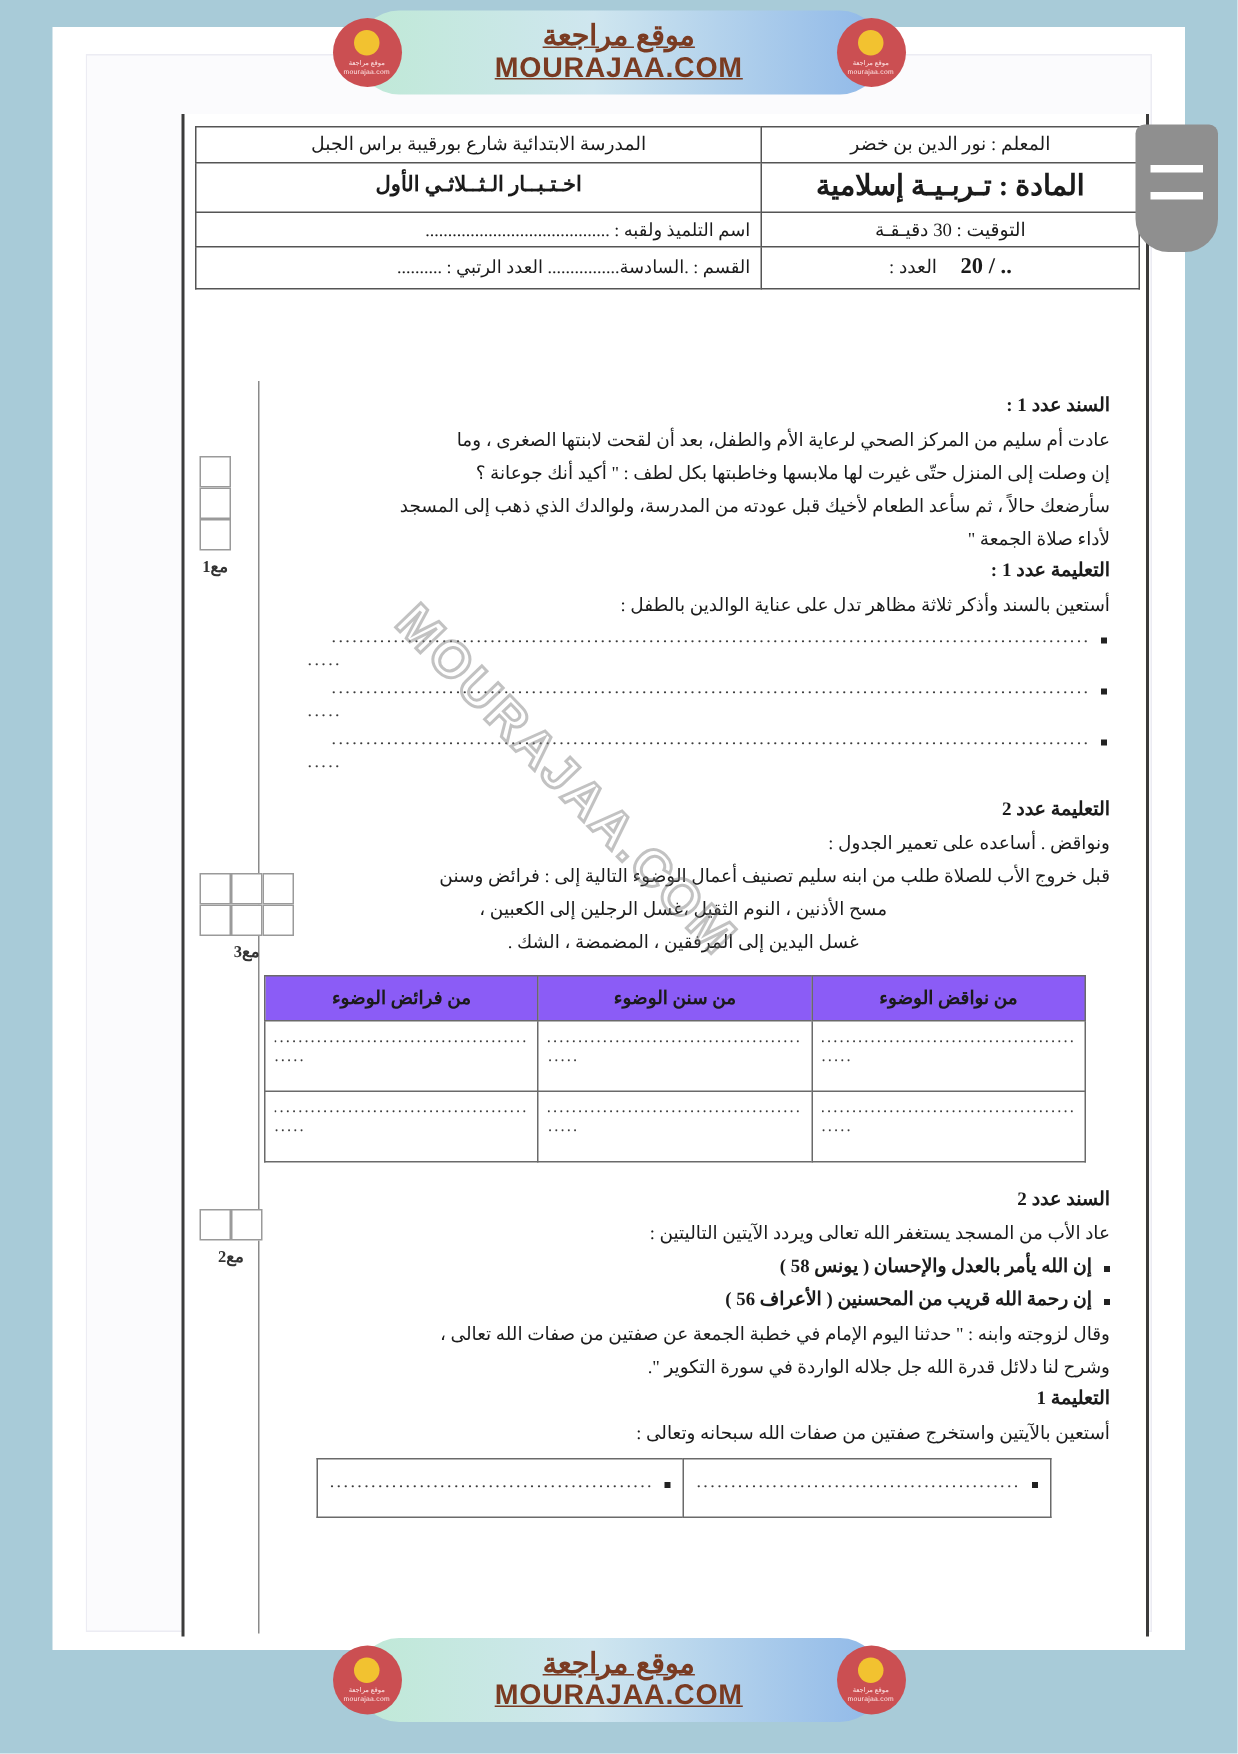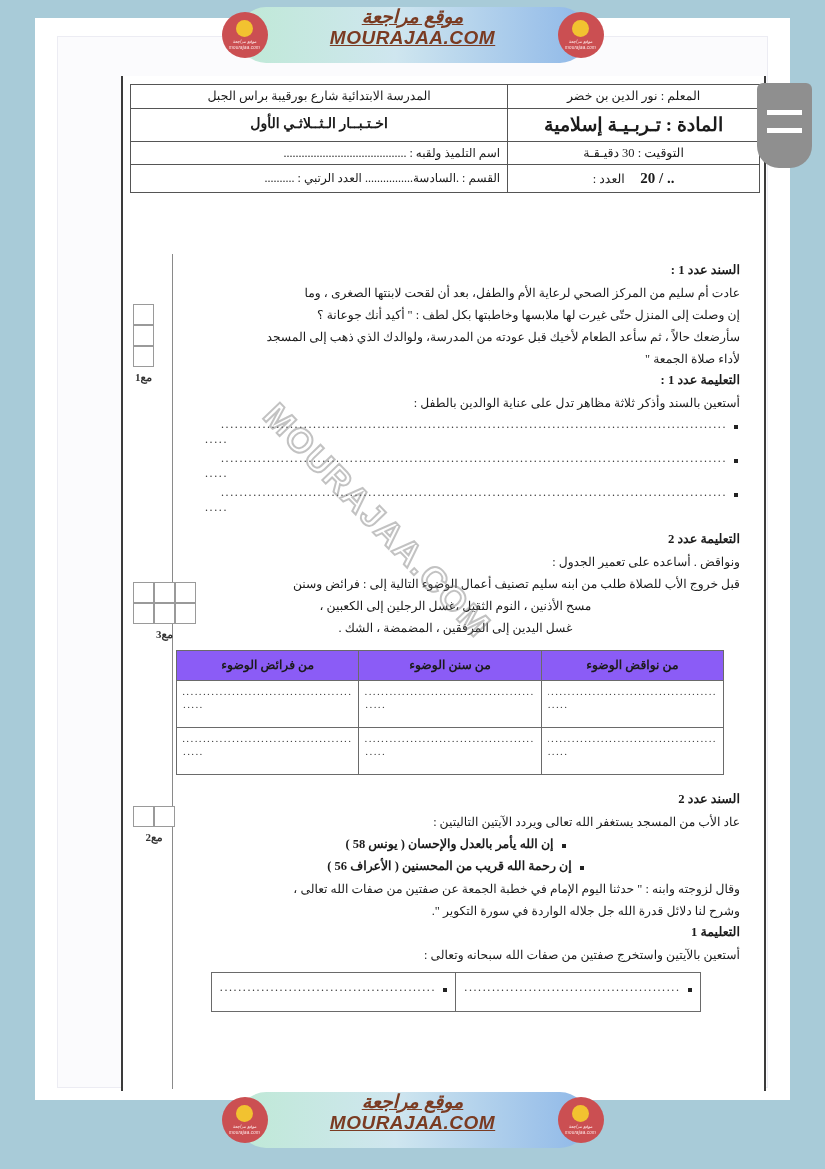--- a/index.html
+++ b/index.html
@@ -169,21 +169,21 @@
     padding:4px 6px 2px 6px;
   }
   .cell-dots{
     font-size:11px;letter-spacing:1.4px;color:#3a3a3a;
     white-space:nowrap;overflow:hidden;display:block;line-height:1.2;
   }
   .cell-dots.tail{text-align:left;}
 
   
   .ayah-line{
-    display:flex;justify-content:center;align-items:baseline;
+    display:flex;align-items:baseline;
     margin-top:1px;font-weight:bold;font-size:12.5px;
   }
   .ayah-line .bullet-sq{margin:6px 0 0 8px;}
 
   
   .two-box{
     width:490px;margin:6px auto 0 auto;
     border-collapse:collapse;table-layout:fixed;
   }
   .two-box td{
@@ -216,23 +216,22 @@
     display:flex;align-items:center;justify-content:center;
   }
   #banner-top{top:0;}
   #banner-bottom{top:1080px;height:80px;}
   .banner-pill{
     position:relative;
     width:350px;height:56px;
     border-radius:28px;
     background:linear-gradient(90deg,#bfe9d6 0%,#cfe6ef 45%,#8fb8e8 100%);
     display:flex;flex-direction:column;
-    align-items:center;justify-content:flex-start;
+    align-items:center;justify-content:center;
     line-height:1.05;
-    font-style:italic;
   }
   .banner-ar{
     font-family:"Liberation Sans", sans-serif;
     font-size:19px;font-weight:bold;color:#7a3b22;
     text-decoration:underline;
     margin-bottom:1px;
   }
   .banner-en{
     font-family:"Liberation Sans", sans-serif;
     font-size:19px;font-weight:bold;color:#7a3b22;

